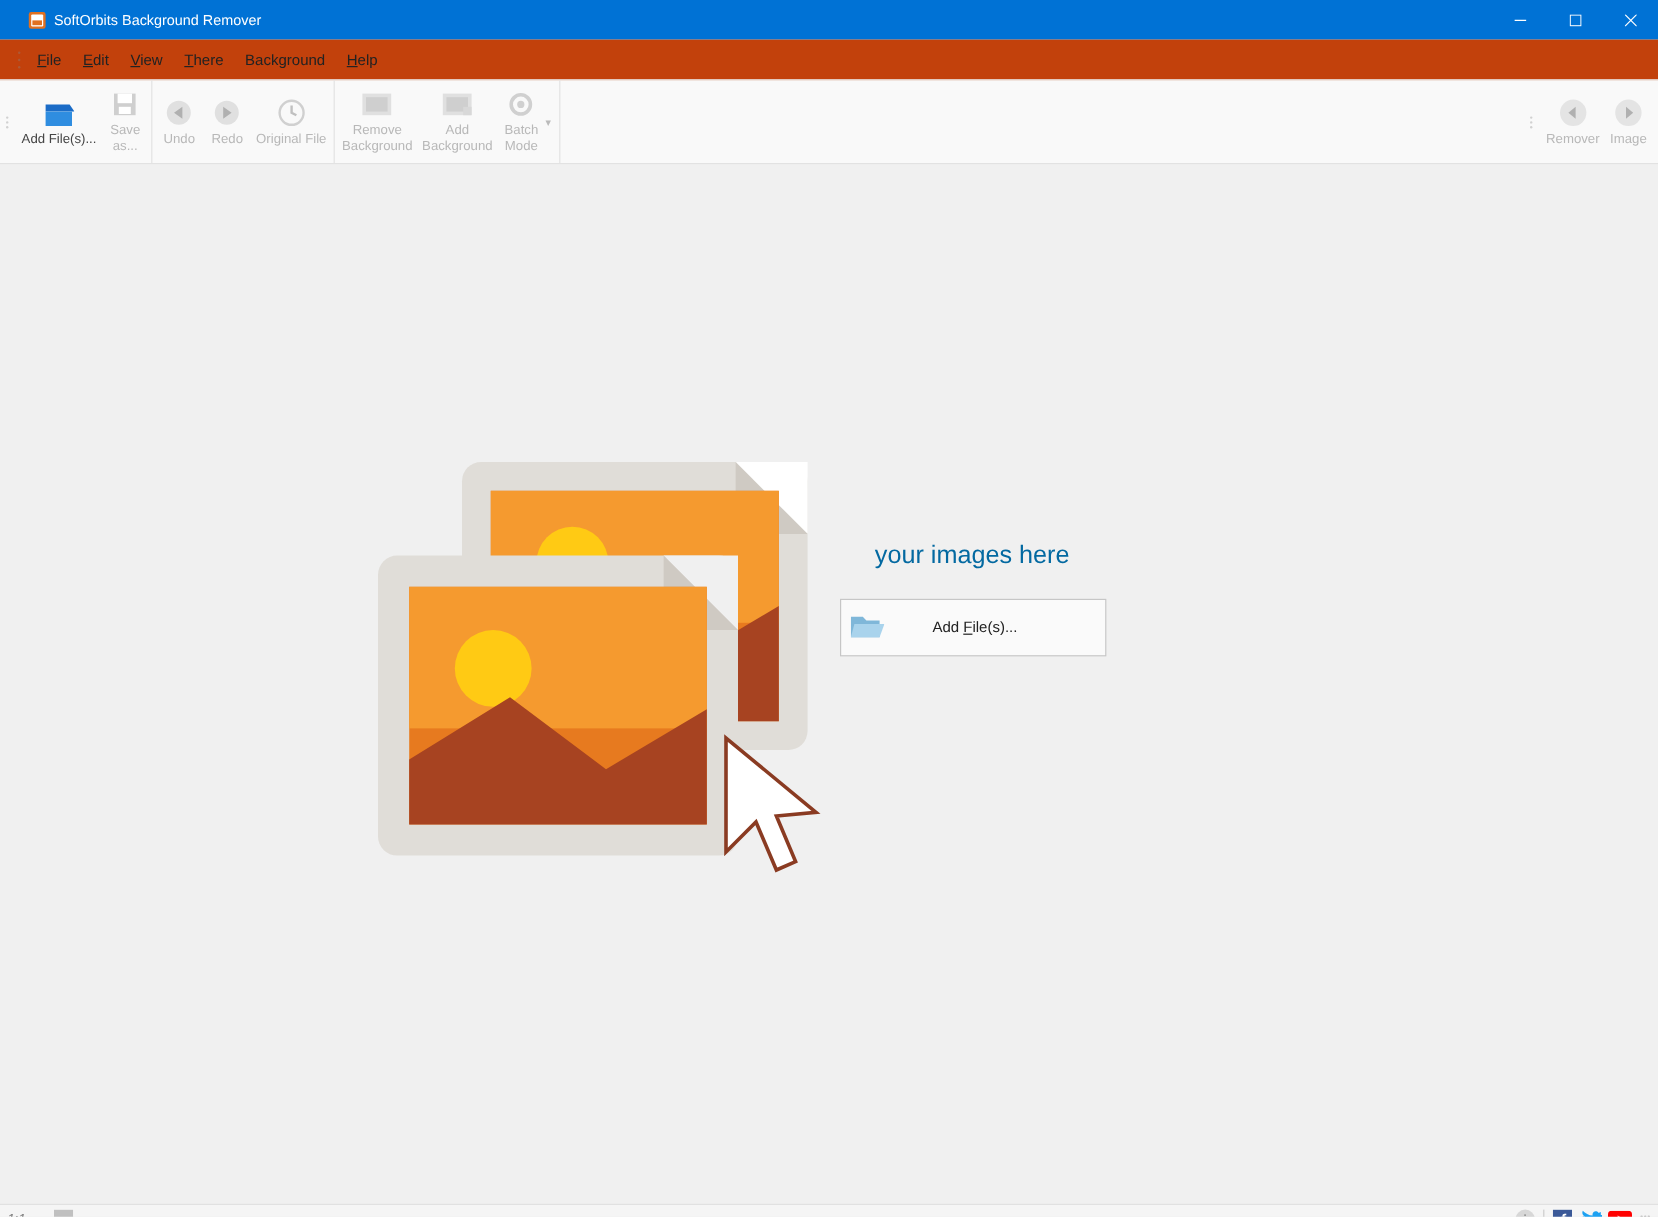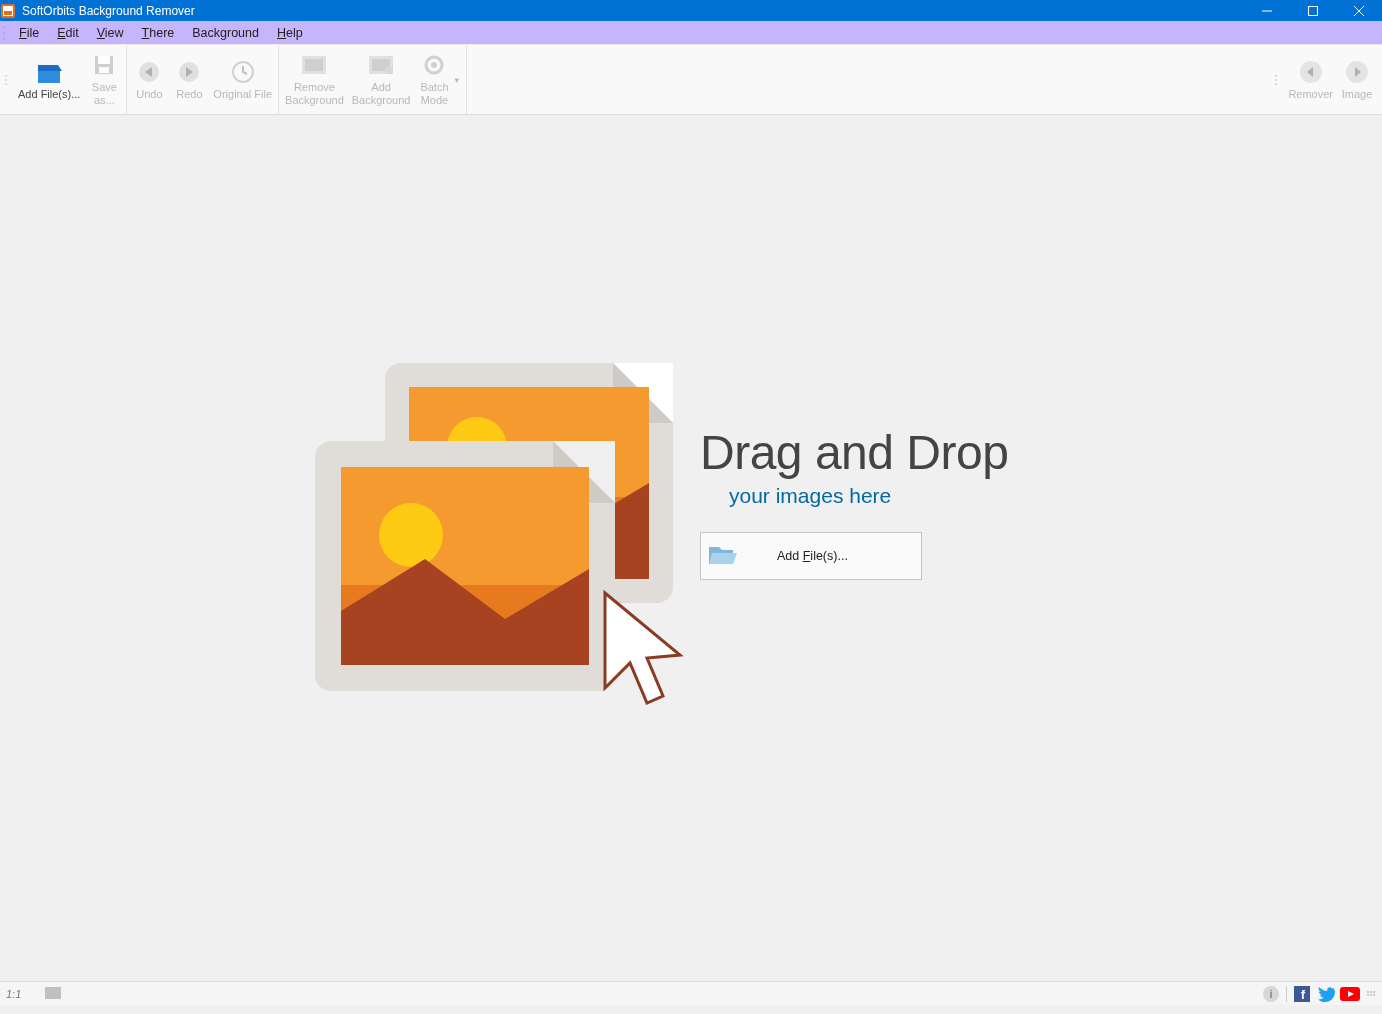--- a/index.html
+++ b/index.html
@@ -1,36 +1,36 @@
 <!DOCTYPE html>
 <html><head>
 <meta charset="utf-8">
 <style>
 * { box-sizing: border-box; margin: 0; padding: 0; font-family: "Segoe UI", Tahoma, sans-serif; }
 html, body { width: 1382px; height: 1014px; overflow: hidden; background: #f0f0f0; }
 
 .titlebar {
-  height: 21px;
+  height: 33px;
   background: #0072d5;
   color: #fff;
   display: flex;
   align-items: center;
   font-size: 12px;
-  padding-left: 0;
+  padding-left: 23px;
 }
 .titlebar .app-icon { width: 16px; height: 16px; margin-right: 6px; display:inline-block; }
 .titlebar-spacer { flex: 1; }
 .titlebar-controls { display: flex; height: 100%; }
 .titlebar-controls div {
   width: 46px; display: flex; align-items: center; justify-content: center; cursor: pointer;
 }
 
 .menubar {
-  height: 24px; background: #c4b5fd; border-bottom: 1px solid #eaeaea;
-  display: flex; align-items: center; padding-left: 0; font-size: 12.5px; color: #222;
+  height: 34px; background: #c2410c; border-bottom: 1px solid #eaeaea;
+  display: flex; align-items: center; padding-left: 12px; font-size: 12.5px; color: #222;
 }
 .menubar .grip { width: 6px; height: 18px; display:flex; flex-direction:column; justify-content:space-around; margin: 0 2px; opacity:0.35; }
 .menubar .grip span { width:2px; height:2px; background:#888; border-radius:50%; margin-left:1px;}
 .menubar .menu-item { padding: 3px 9px; cursor: pointer; }
 .menubar .menu-item .ul { text-decoration: underline; }
 
 .toolbar {
   height: 70px; background: #f9f9f9; border-bottom: 1px solid #dcdcdc;
   display: flex; align-items: stretch; padding: 0 3px;
 }
@@ -266,21 +266,20 @@
         <path d="M26 170 L110 118 L190 178 L274 128 L274 224 L26 224 Z" fill="#a74321"></path>
       </g>
 
       <g transform="translate(300,230)">
         <path d="M0 0 L0 95 L25 70 L42 110 L58 103 L42 65 L75 62 Z" fill="#fff" stroke="#8a3b22" stroke-width="3"></path>
       </g>
     </svg>
   </div>
 
   <div class="drop-text">
-    <h1>Drag and Drop</h1>
     <p>your images here</p>
     <div class="add-btn-panel">
       <span class="folder-icon">
         <svg width="28" height="22">
             <path d="M0 3 L10 3 L13 6 L24 6 L24 20 L0 20 Z" fill="#7fb7d9"></path>
             <path d="M3 9 L28 9 L24 20 L0 20 Z" fill="#a9d3ec"></path>
           </svg>
       </span>
       <span><span>Add </span><span class="ul">F</span><span>ile(s)...</span></span>
     </div>

